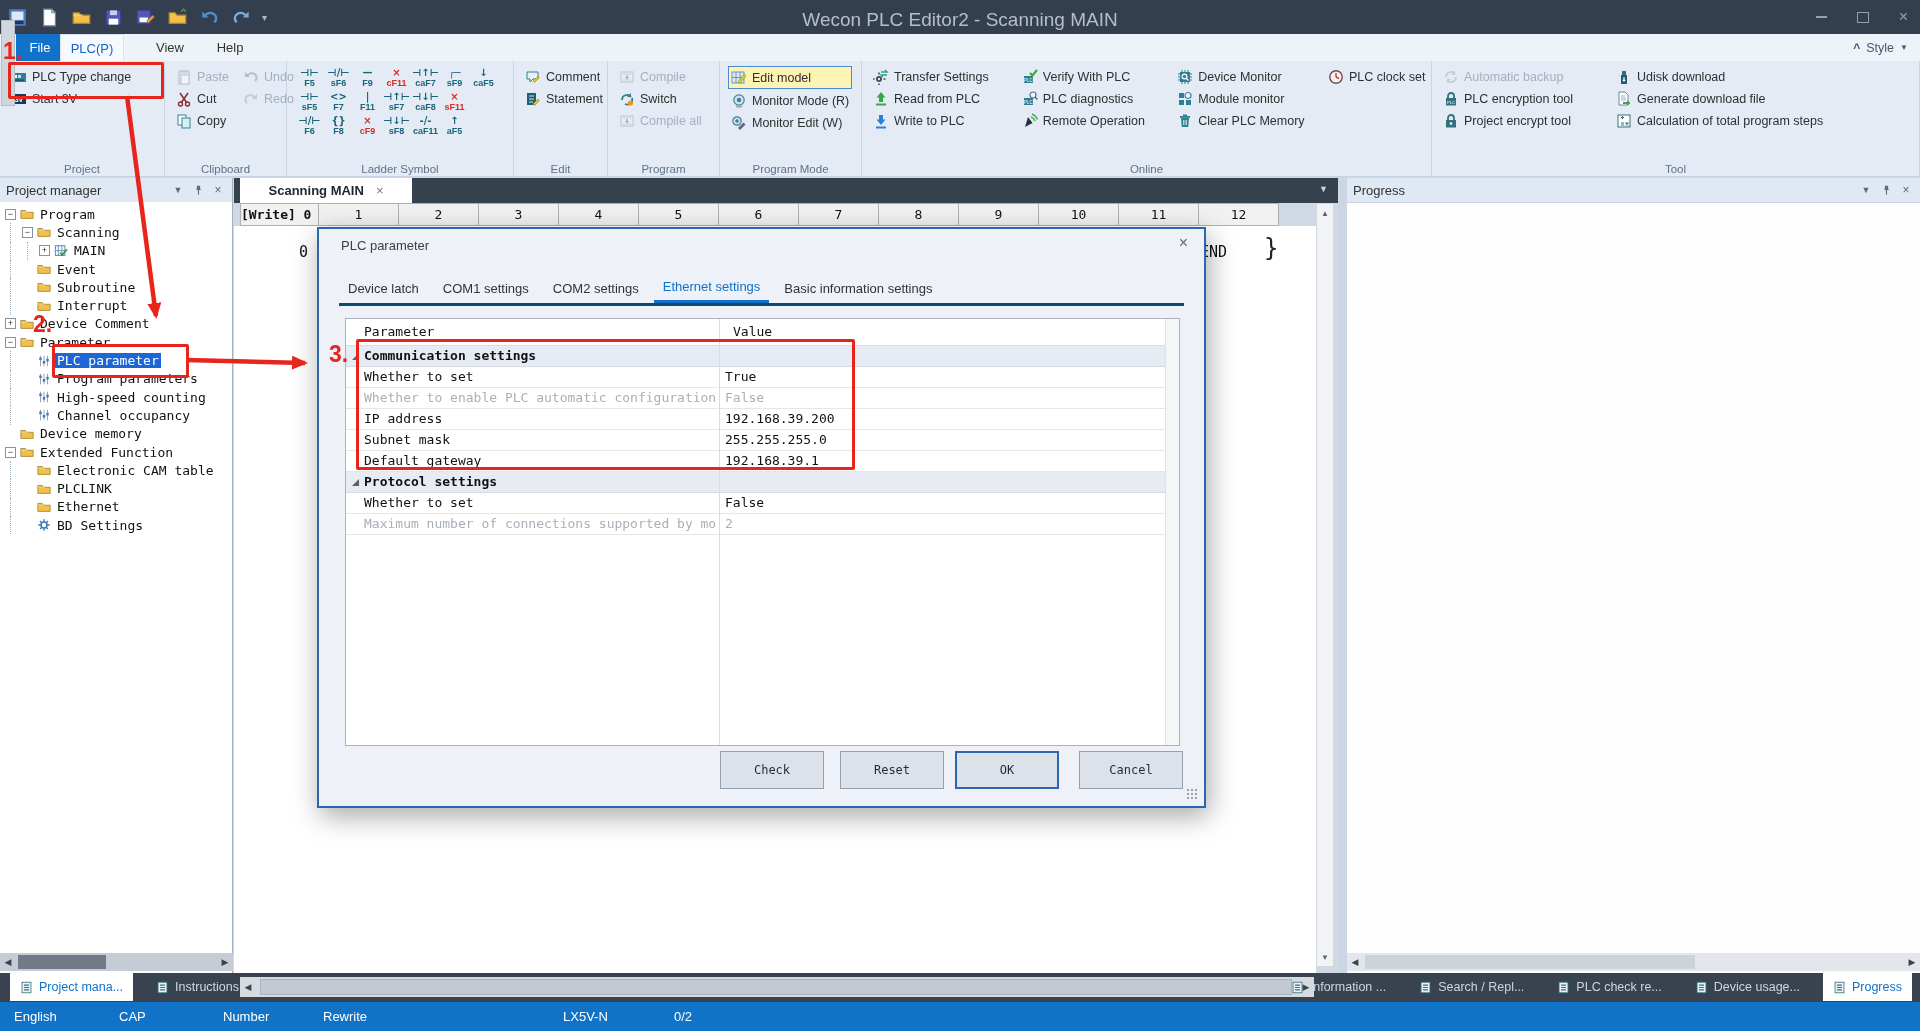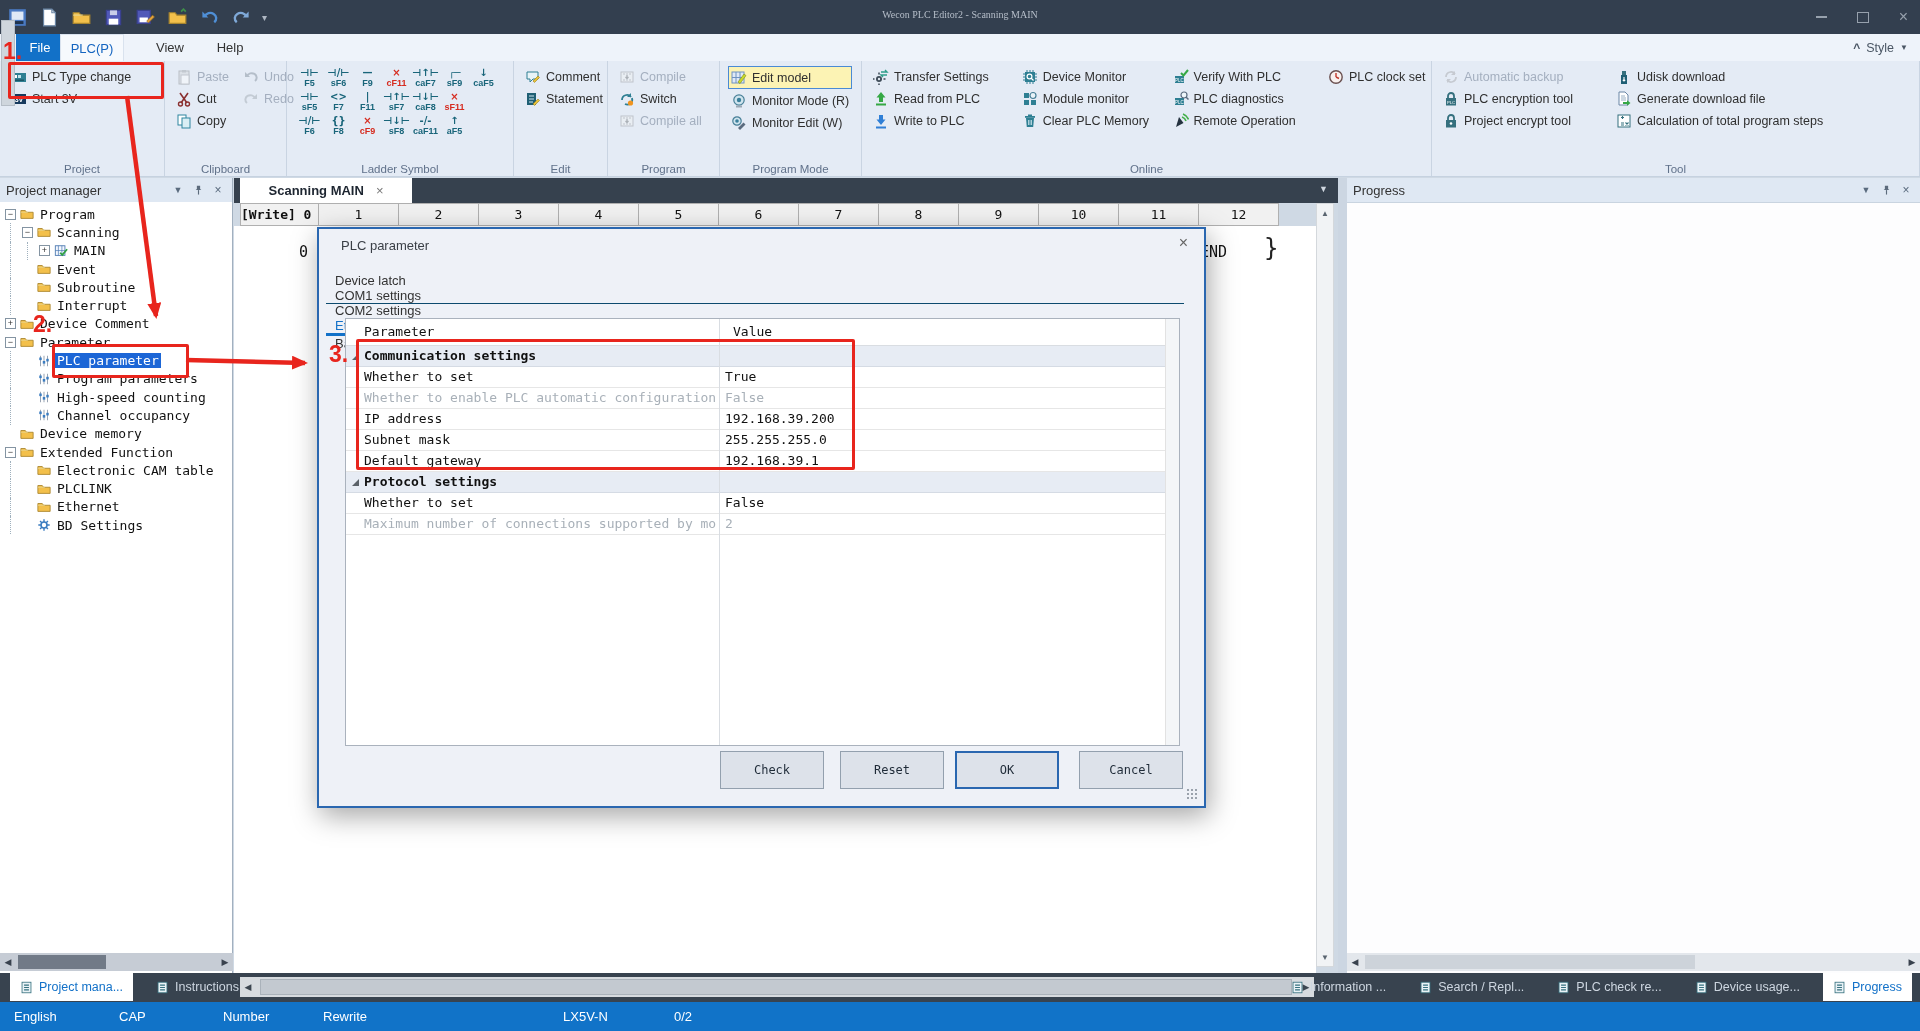--- a/index.html
+++ b/index.html
@@ -9,21 +9,21 @@
   .ic{width:16px;height:16px;flex:none;}
   .ic.sm{width:14px;height:14px;}
   .ic.xs{width:13px;height:13px;}
 
   
   #titlebar{left:0;top:0;width:1920px;height:34px;background:#333f4f;}
   #qat{left:6px;top:5px;display:flex;gap:10px;align-items:center;height:24px;}
   .qicon{width:22px;height:22px;display:flex;align-items:center;justify-content:center;}
   .qicon .ic{width:19px;height:19px;}
   #qat-more{color:#aeb6c2;font-size:10px;}
-  #title-text{left:0;right:0;top:9px;text-align:center;font-size:10px;color:#b6bec9;font-family:Liberation Serif, serif;}
+  #title-text{left:0;right:0;top:9px;text-align:center;font-size:19px;color:#b6bec9;}
   #winbtns{right:12px;top:0;height:34px;display:flex;gap:30px;align-items:center;}
   .minbar{width:11px;height:2px;background:#97a1ad;display:inline-block;}
   .maxbox{width:10px;height:9px;border:1.5px solid #97a1ad;display:inline-block;}
   .closex{color:#97a1ad;font-size:16px;line-height:16px;}
 
   
   #menubar{left:0;top:34px;width:1920px;height:27px;background:#eef3fa;}
   .mtab{position:absolute;top:0;height:27px;display:flex;align-items:center;justify-content:center;font-size:13px;color:#333;}
   .mtab.file{left:16px;width:48px;background:#1271c8;color:#fff;}
   .mtab.plc{left:60px;width:62px;background:#f6f9fd;color:#1565c0;border:1px solid #d9e2ee;border-bottom:none;}
@@ -110,21 +110,21 @@
 
   
   #statusbar{left:0;top:1002px;width:1920px;height:29px;background:#1173c8;color:#fff;font-size:13px;}
   .sitem{position:absolute;top:7px;}
 
   
   #dialog{left:317px;top:227px;width:889px;height:581px;background:#eef1f7;border:2px solid #2a67b0;
           box-sizing:border-box;box-shadow:3px 8px 26px rgba(0,0,0,.35);z-index:20;}
   #dlg-title{position:absolute;left:22px;top:9px;font-size:13px;color:#3a3f46;}
   #dlg-close{position:absolute;right:16px;top:5px;font-size:16px;color:#666;}
-  #dlg-tabs{position:absolute;left:7px;right:20px;top:44px;height:30px;display:flex;border-bottom:1px solid #0c4a6e;flex-direction:column;}
+  #dlg-tabs{position:absolute;left:20px;right:20px;top:44px;height:30px;display:flex;border-bottom:3px solid #0c4a6e;}
   .dtab{display:flex;align-items:center;padding:0 9px;margin-right:6px;font-size:13px;color:#333;box-sizing:border-box;}
   .dtab.active{color:#1271c8;border-bottom:3px solid #1271c8;}
   #dlg-table{position:absolute;left:26px;top:89px;width:835px;height:428px;background:#fff;border:1px solid #aab2bd;
              font-family:"DejaVu Sans Mono",monospace;font-size:13px;overflow:hidden;box-sizing:border-box;}
   #dlg-colline{position:absolute;left:373px;top:0;bottom:0;width:1px;background:#d9dde2;}
   #dlg-vstrip{position:absolute;right:0;top:0;bottom:0;width:13px;background:#f4f6f8;border-left:1px solid #e2e2e2;}
   #dlg-thead{display:flex;height:26px;line-height:26px;border-bottom:1px solid #d9dde2;color:#111;}
   .th-param{width:373px;padding-left:18px;box-sizing:border-box;}
   .th-value{padding-left:14px;}
   .drow{display:flex;height:20px;line-height:20px;border-bottom:1px solid #e6e6e6;color:#111;}
@@ -648,58 +648,58 @@
               </svg>
               <span>Read from PLC</span>
             </div>
             <div class="rbtn">
               <svg class="ic">
                 <use href="#s-writeplc"></use>
               </svg>
               <span>Write to PLC</span>
             </div>
           </div>
+          <div class="rcol" style="width: 155px;">
+            <div class="rbtn">
+              <svg class="ic">
+                <use href="#s-verify"></use>
+              </svg>
+              <span>Verify With PLC</span>
+            </div>
+            <div class="rbtn">
+              <svg class="ic">
+                <use href="#s-diag"></use>
+              </svg>
+              <span>PLC diagnostics</span>
+            </div>
+            <div class="rbtn">
+              <svg class="ic">
+                <use href="#s-remote"></use>
+              </svg>
+              <span>Remote Operation</span>
+            </div>
+          </div>
           <div class="rcol" style="width: 150px;">
             <div class="rbtn">
               <svg class="ic">
                 <use href="#s-devmon"></use>
               </svg>
               <span>Device Monitor</span>
             </div>
             <div class="rbtn">
               <svg class="ic">
                 <use href="#s-modmon"></use>
               </svg>
               <span>Module monitor</span>
             </div>
             <div class="rbtn">
               <svg class="ic">
                 <use href="#s-clearmem"></use>
               </svg>
               <span>Clear PLC Memory</span>
-            </div>
-          </div>
-          <div class="rcol" style="width: 155px;">
-            <div class="rbtn">
-              <svg class="ic">
-                <use href="#s-verify"></use>
-              </svg>
-              <span>Verify With PLC</span>
-            </div>
-            <div class="rbtn">
-              <svg class="ic">
-                <use href="#s-diag"></use>
-              </svg>
-              <span>PLC diagnostics</span>
-            </div>
-            <div class="rbtn">
-              <svg class="ic">
-                <use href="#s-remote"></use>
-              </svg>
-              <span>Remote Operation</span>
             </div>
           </div>
           <div class="rcol" style="width: 100px;">
             <div class="rbtn">
               <svg class="ic">
                 <use href="#s-clock"></use>
               </svg>
               <span>PLC clock set</span>
             </div>
           </div>

